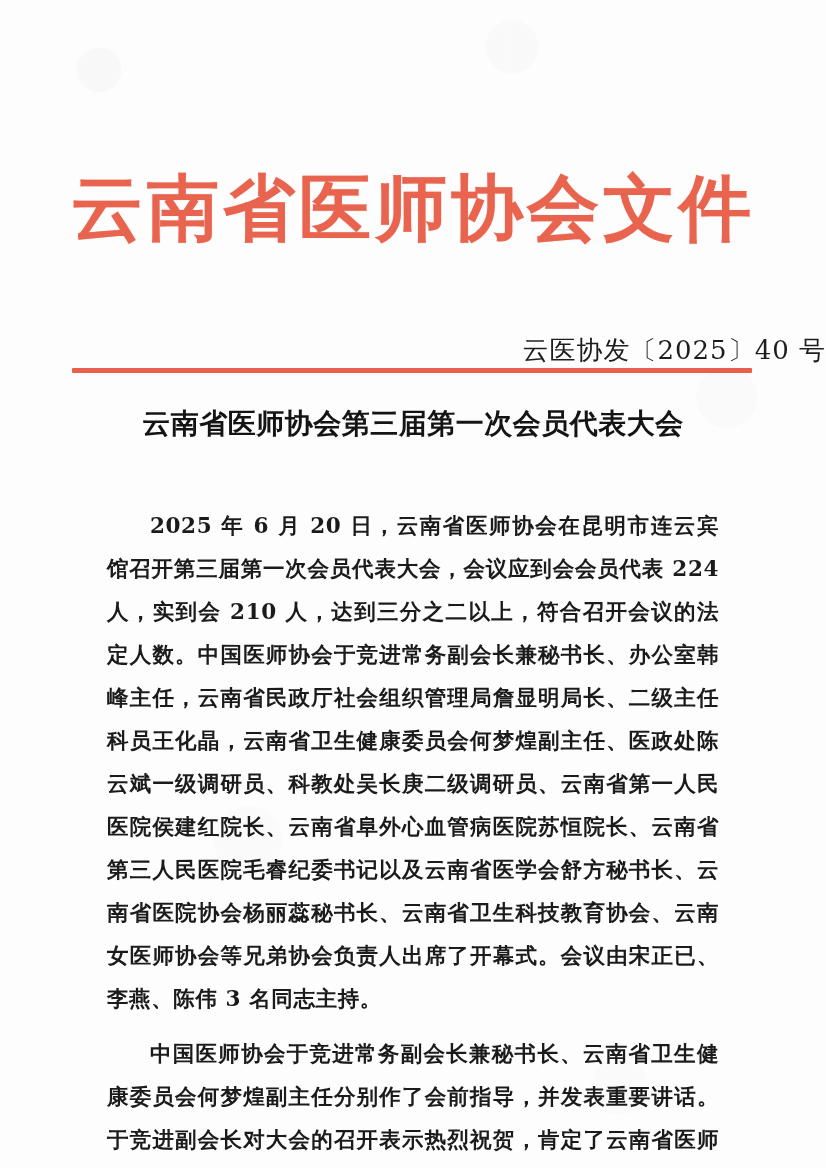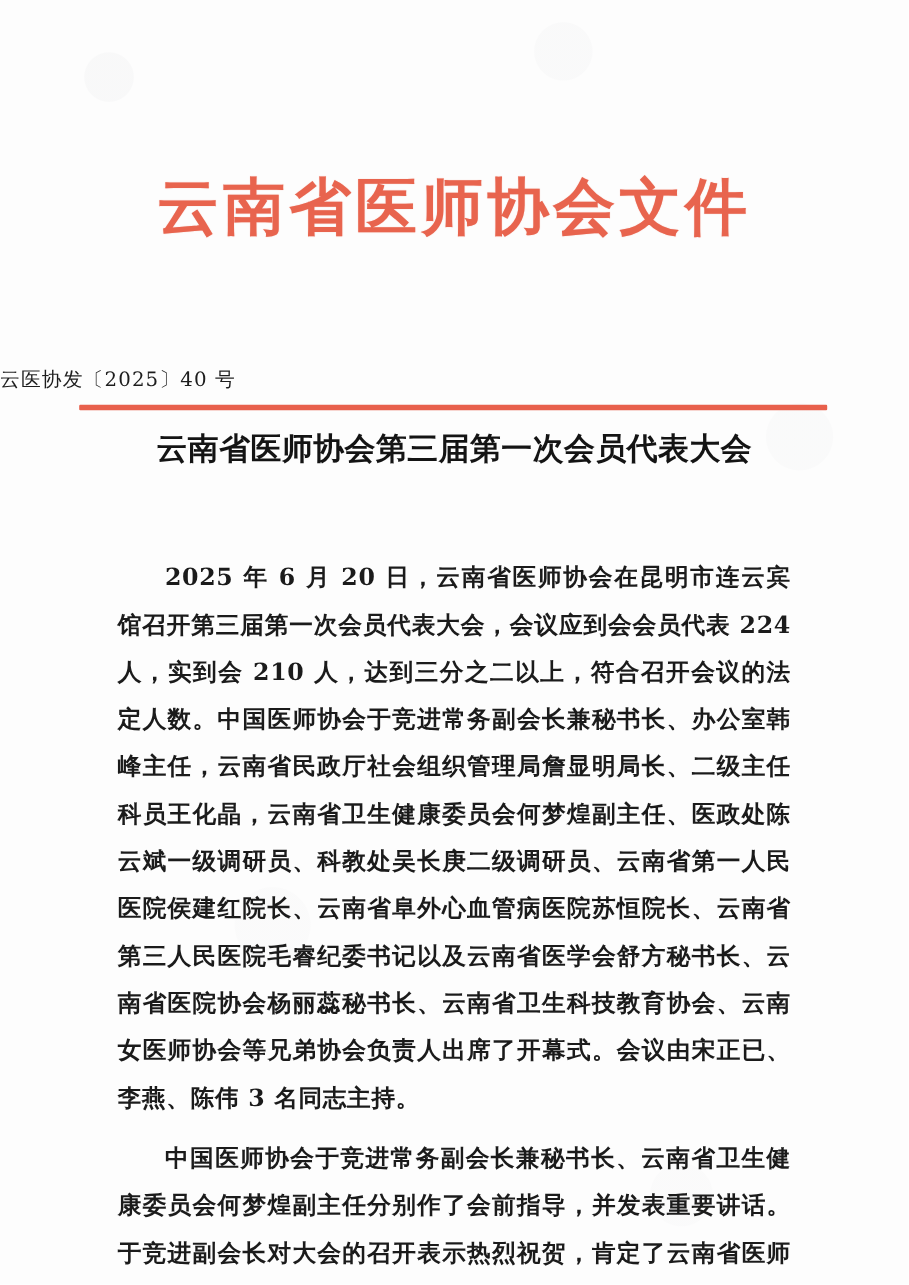--- a/index.html
+++ b/index.html
@@ -40,54 +40,55 @@
     width: 826px;
     text-align: center;
     line-height: 1;
   }
 
   .masthead-title {
     display: inline-block;
     color: #e8644e;
     font-family: "DejaVu Serif", "Liberation Serif", serif;
     font-weight: 700;
-    font-size: 56px;
+    font-size: 72px;
     letter-spacing: 4px;
     white-space: nowrap;
     text-shadow: 0 0 1px rgba(232,100,78,0.45);
+    margin-top: 12px;
   }
 
   
   .doc-number {
     position: absolute;
     top: 333px;
     left: 0;
     width: 826px;
-    text-align: left;
-    font-size: 18px;
+    text-align: right;
+    font-size: 26px;
     color: #1d1d1d;
     letter-spacing: 1px;
     font-family: "DejaVu Serif", "Liberation Serif", serif;
   }
 
   
   .red-rule {
     position: absolute;
     top: 368px;
     left: 72px;
     width: 680px;
     height: 5px;
     background: #e8604c;
     border-radius: 1px;
   }
 
   
   .doc-heading {
     position: absolute;
-    top: 388px;
+    top: 404px;
     left: 95px;
     width: 636px;
     text-align: center;
     color: #141414;
     font-family: "DejaVu Sans", "Liberation Sans", sans-serif;
     font-weight: 700;
     font-size: 28px;
     line-height: 40px;
     letter-spacing: 0.5px;
   }

